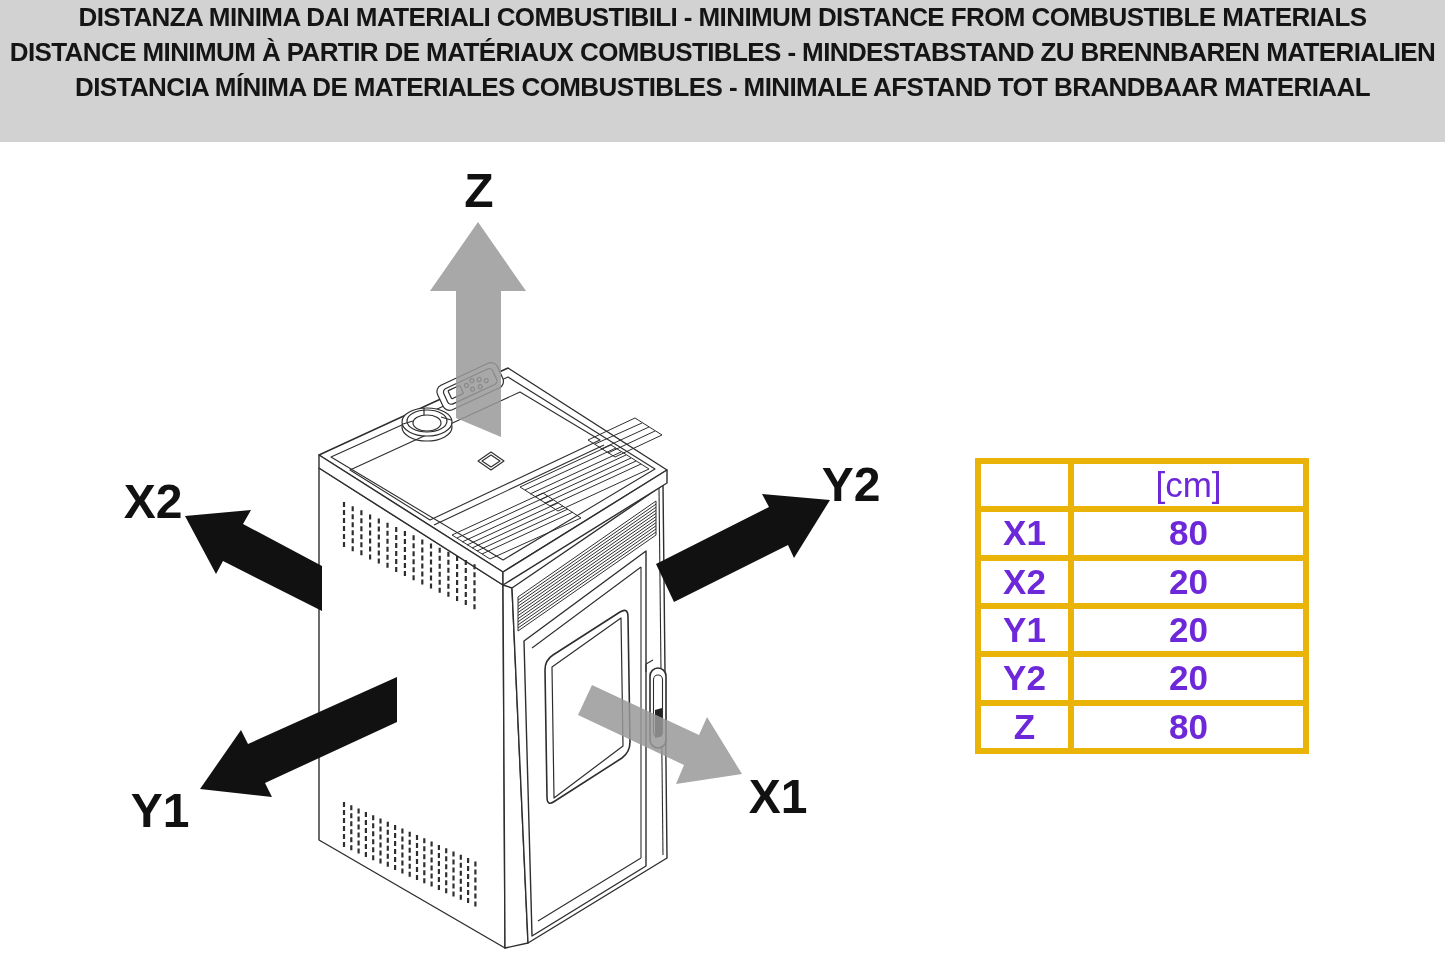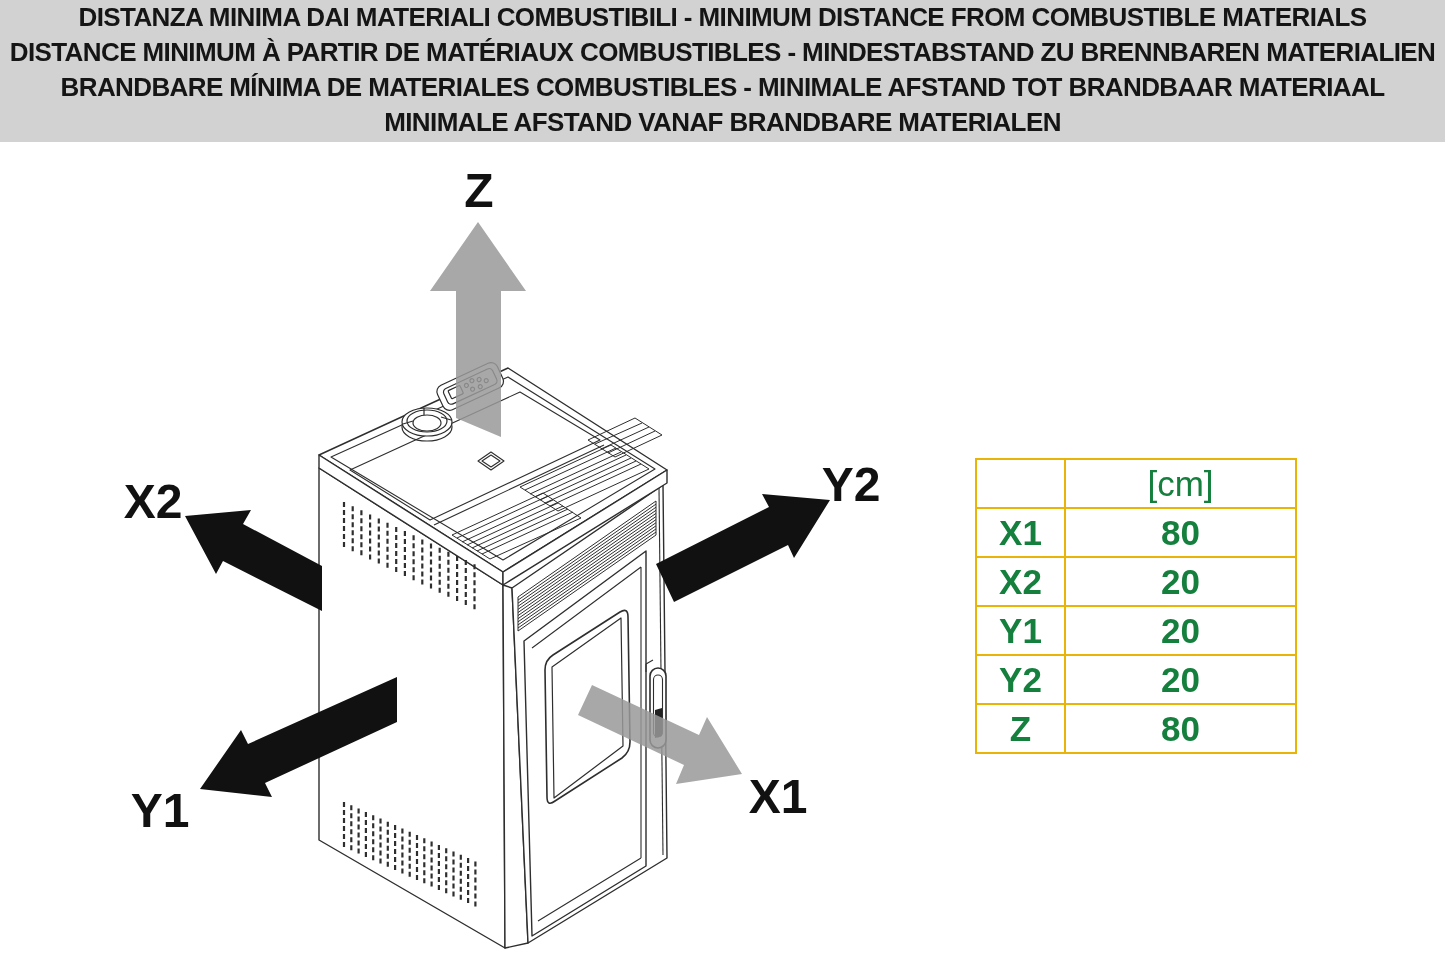--- a/index.html
+++ b/index.html
@@ -17,37 +17,36 @@
   .stage{position:absolute;left:0;top:142px;width:1445px;height:813px;}
   svg text.axis-label{
     font-family:"Liberation Sans", sans-serif;
     font-size:48px;font-weight:700;fill:#111111;
   }
   .dist-table{
     position:absolute;left:975px;top:458px;width:316px;height:296px;
     border-collapse:collapse;table-layout:fixed;background:#ffffff;
   }
   .dist-table td{
-    border:2px solid #eab308;text-align:center;vertical-align:middle;
-    font-size:35px;color:#15803d;padding:0;
+    border:6px solid #eab308;text-align:center;vertical-align:middle;
+    font-size:35px;color:#6d28d9;padding:0;
   }
   .dist-table td.lbl{font-weight:700;width:87px;}
   .dist-table td.val{font-weight:700;width:229px;}
   .dist-table td.unit{font-weight:400;}
 </style>
 </head>
 <body>
 
 <div class="page">
 
   <div class="hdr" style="background: rgb(210, 210, 210);">
     <div class="hdr-line">DISTANZA MINIMA DAI MATERIALI COMBUSTIBILI - MINIMUM DISTANCE FROM COMBUSTIBLE MATERIALS</div>
     <div class="hdr-line">DISTANCE MINIMUM À PARTIR DE MATÉRIAUX COMBUSTIBLES - MINDESTABSTAND ZU BRENNBAREN MATERIALIEN</div>
-    <div class="hdr-line">BRANDBARE MÍNIMA DE MATERIALES COMBUSTIBLES - MINIMALE AFSTAND TOT BRANDBAAR MATERIAAL</div>
-    <div class="hdr-line">MINIMALE AFSTAND VANAF BRANDBARE MATERIALEN</div>
+    <div class="hdr-line">DISTANCIA MÍNIMA DE MATERIALES COMBUSTIBLES - MINIMALE AFSTAND TOT BRANDBAAR MATERIAAL</div>
   </div>
 
   <div class="stage">
     <svg width="1445" height="813" viewBox="0 142 1445 813">
 
       <g stroke="#2e2e2e" stroke-width="1.4" fill="none" stroke-linejoin="round">
 
         <path fill="#ffffff" d="M319,468 L503,585 L505,948 L319,840 Z"></path>
         <path fill="#ffffff" d="M503,585 L512,588 L528,943 L505,948 Z"></path>
         <path fill="#ffffff" d="M512,588 L663,485 L667,858 L528,943 Z"></path>

